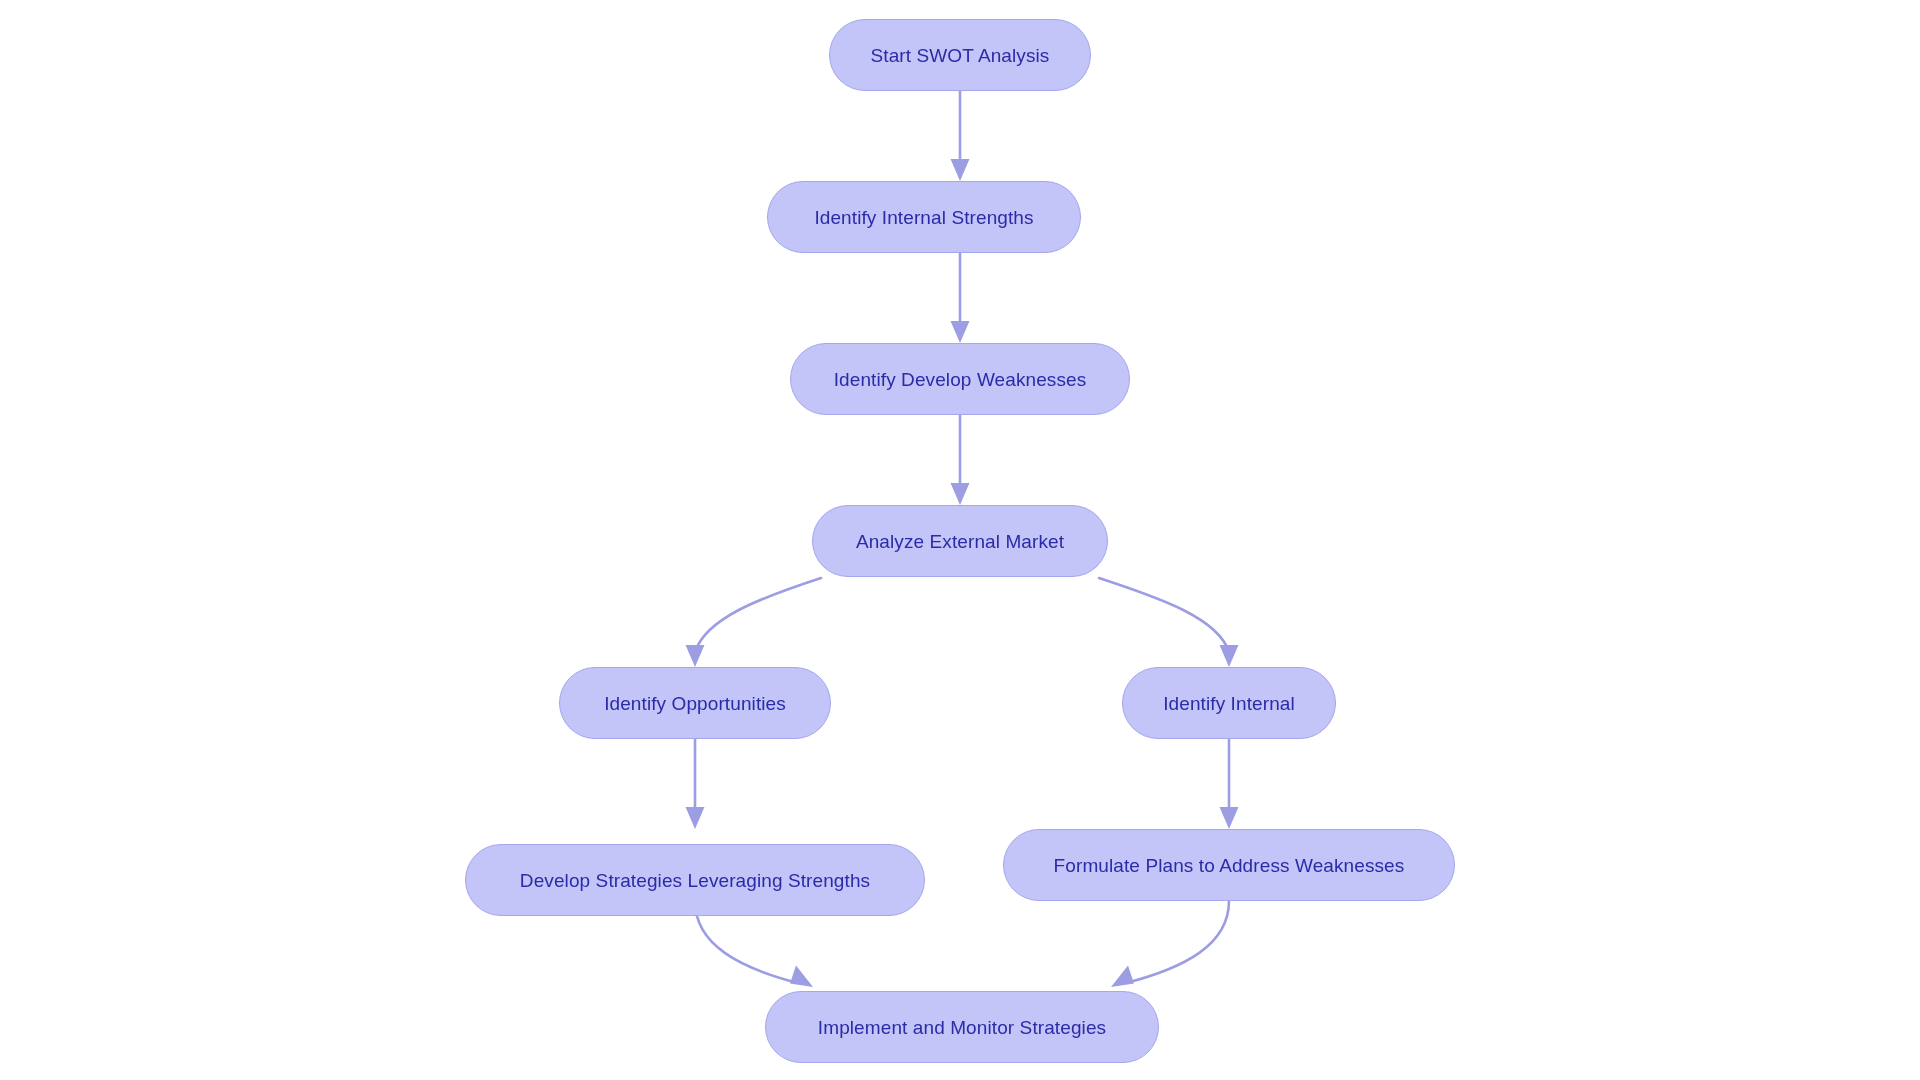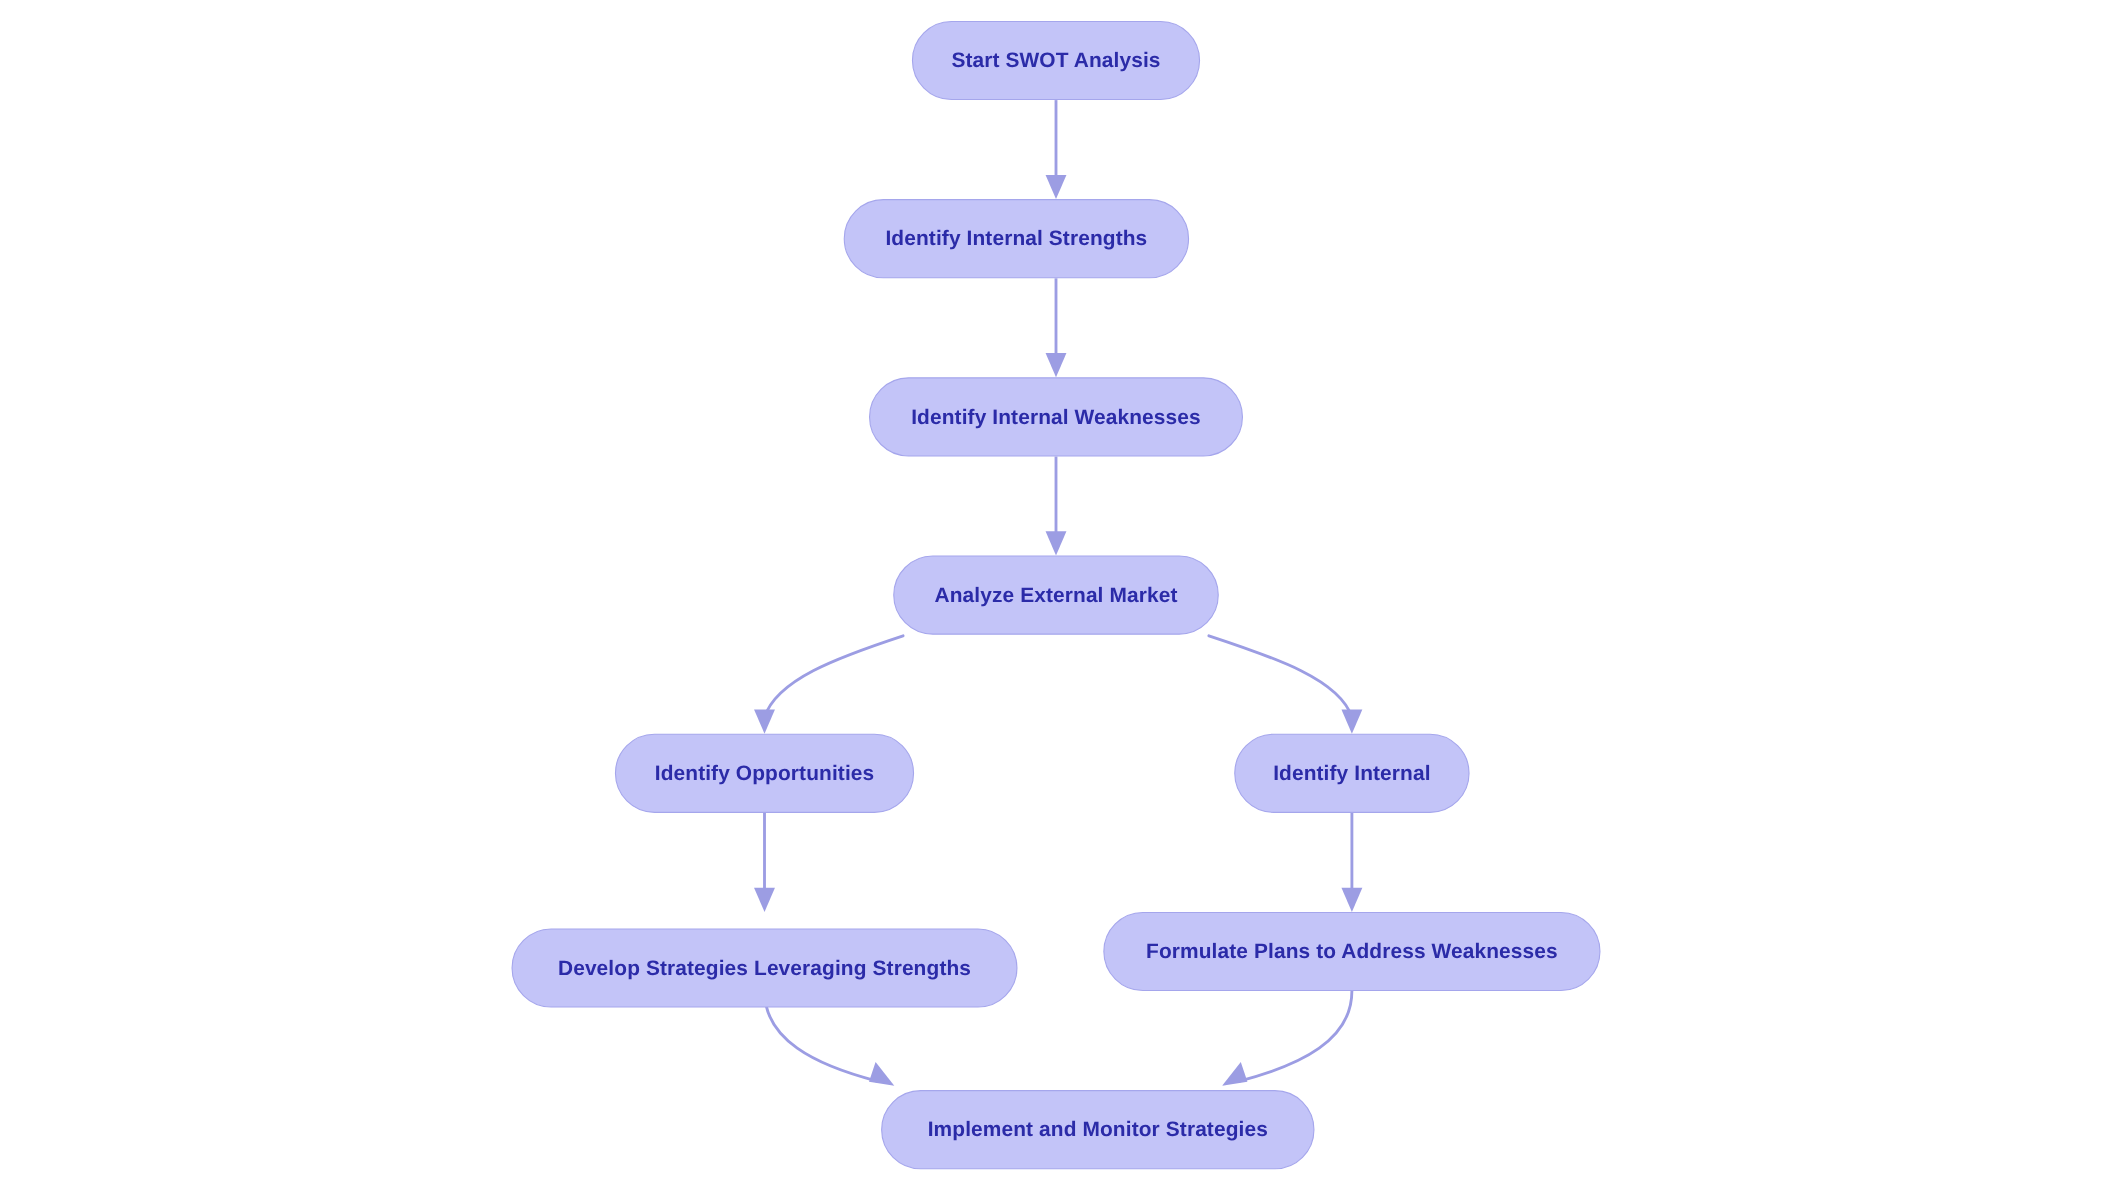--- a/index.html
+++ b/index.html
@@ -34,21 +34,21 @@
     box-sizing: border-box;
     display: flex;
     align-items: center;
     justify-content: center;
     background: #c3c4f8;
     border: 1.6px solid #a5a6ec;
     border-radius: 999px;
     color: #2b2ba8;
     font-family: "Liberation Sans", sans-serif;
     font-size: 19px;
-    font-weight: 700;
+    font-weight: 400;
     letter-spacing: 0.1px;
     white-space: nowrap;
     transform: translate(-50%, -50%);
     z-index: 2;
   }
 
   .flow-node .node-label {
     display: block;
     padding: 0 6px;
     line-height: 1;
@@ -109,21 +109,21 @@
 
   <div class="flow-node" style="left:960px; top:55px; width:262px; height:72px;">
     <span class="node-label">Start SWOT Analysis</span>
   </div>
 
   <div class="flow-node" style="left:924px; top:217px; width:314px; height:72px;">
     <span class="node-label">Identify Internal Strengths</span>
   </div>
 
   <div class="flow-node" style="left:960px; top:379px; width:340px; height:72px;">
-    <span class="node-label">Identify Internal Weaknesses</span>
+    <span class="node-label">Identify Develop Weaknesses</span>
   </div>
 
   <div class="flow-node" style="left:960px; top:541px; width:296px; height:72px;">
     <span class="node-label">Analyze External Market</span>
   </div>
 
   <div class="flow-node" style="left:695px; top:703px; width:272px; height:72px;">
     <span class="node-label">Identify Opportunities</span>
   </div>
 
@@ -132,17 +132,17 @@
   </div>
 
   <div class="flow-node" style="left:695px; top:865px; width:460px; height:72px;margin-top:15px;">
     <span class="node-label">Develop Strategies Leveraging Strengths</span>
   </div>
 
   <div class="flow-node" style="left:1229px; top:865px; width:452px; height:72px;">
     <span class="node-label">Formulate Plans to Address Weaknesses</span>
   </div>
 
-  <div class="flow-node" style="left:998px; top:1027px; width:394px; height:72px;">
+  <div class="flow-node" style="left:962px; top:1027px; width:394px; height:72px;">
     <span class="node-label">Implement and Monitor Strategies</span>
   </div>
 
 </div>
 
 </body></html>

